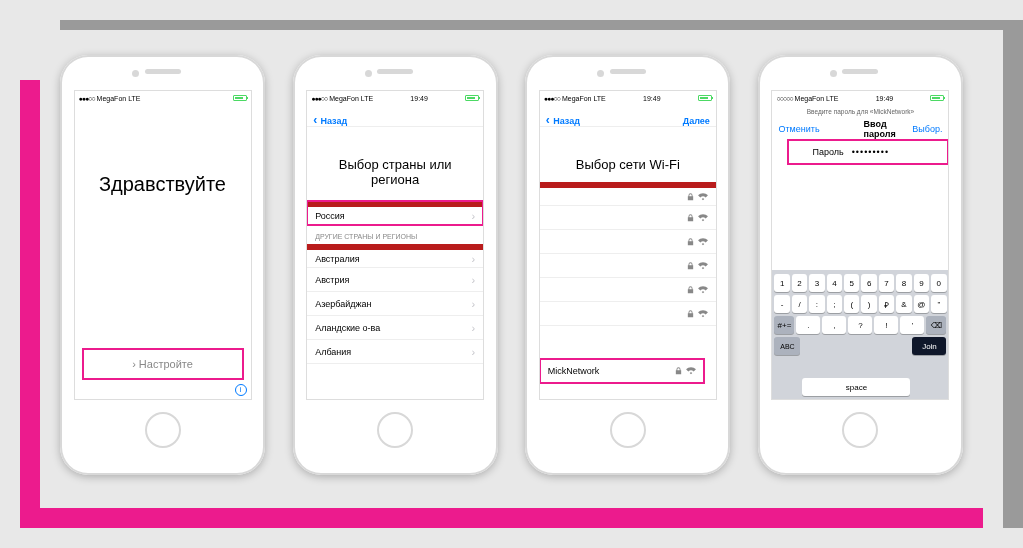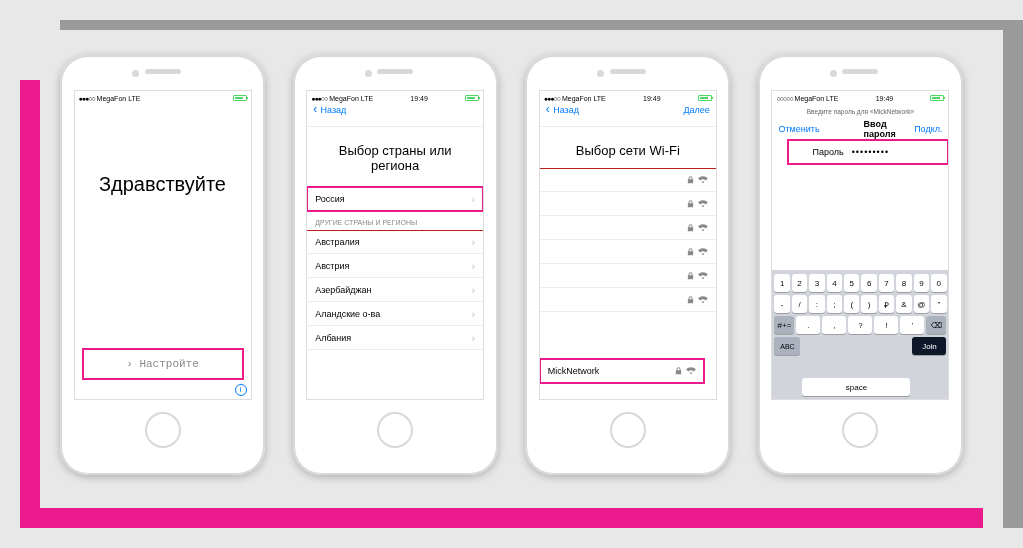--- a/index.html
+++ b/index.html
@@ -35,39 +35,39 @@
   }
   .status-bar {
     height: 14px; display:flex; align-items:center; justify-content:space-between;
     padding: 0 4px; font-size: 7px; color:#000;
   }
   .status-dots { letter-spacing:-1px; }
   .battery { width:14px; height:6px; border:1px solid #4cd964; border-radius:1px; position:relative; }
   .battery::after { content:""; position:absolute; left:1px; top:1px; bottom:1px; width:8px; background:#4cd964; }
   .battery::before { content:""; position:absolute; right:-2px; top:1px; width:1px; height:2px; background:#4cd964; }
 
-  .nav-bar { height:22px; display:flex; align-items:flex-start; justify-content:space-between; padding:0 6px; border-bottom:1px solid #eee; }
+  .nav-bar { height:22px; display:flex; align-items:flex-end; justify-content:space-between; padding:0 6px; border-bottom:1px solid #eee;font-weight:bold; }
   .nav-link { color:#007aff; font-size:9px; }
   .nav-back::before { content:"‹ "; font-size:12px; line-height:0; }
 
-  .title-big { font-size:13px; font-weight:400; text-align:center; margin-top:16px; padding:0 10px; }
+  .title-big { font-size:13px; font-weight:400; text-align:center; margin-top:30px; padding:0 10px; }
   .list-section-header { font-size:7px; color:#888; padding:8px 8px 4px; text-transform:uppercase; }
   .list-row {
     height:24px; display:flex; align-items:center; justify-content:space-between;
     padding:0 8px; border-bottom:1px solid #eee; font-size:9px;
   }
-  .list-row.first { border-top:1px solid #b91c1c; }
+  .list-row.first { border-top:6px solid #b91c1c; }
   .highlight-pink { outline:2px solid #ec1b8d; outline-offset:-1px; }
   .chevron { color:#c7c7cc; font-size:11px; }
   .wifi-icons { display:flex; gap:4px; color:#888; font-size:8px; align-items:center; }
 
   
   .hello { font-size:20px; font-weight:300; text-align:center; position:absolute; left:0; right:0; top:82px; }
   .setup-bar { position:absolute; left:8px; right:8px; bottom:20px; height:30px; border:1px solid #ddd; display:flex; align-items:center; justify-content:center; }
-  .setup-bar span { font-size:11px; color:#888;font-family:Liberation Mono, monospace; }
+  .setup-bar span { font-size:11px; color:#888; }
   .setup-bar span::before { content:"› "; }
   .info-i { position:absolute; right:4px; bottom:3px; width:12px; height:12px; border:1px solid #007aff; border-radius:50%; color:#007aff; font-size:8px; text-align:center; line-height:10px; }
 
   
   .modal-header { height:22px; display:flex; align-items:center; padding:0 6px; }
   .modal-title { font-size:9px; font-weight:600;padding-left:44px; }
   .subtitle-tiny { font-size:6.5px; text-align:center; color:#666; padding:3px 0; }
   .password-row { height:24px; display:flex; align-items:center; padding:0 24px; border-top:1px solid #eee; border-bottom:1px solid #eee; gap:8px;margin-left:16px; }
   .password-label { font-size:9px; }
   .password-dots { font-size:9px; letter-spacing:1px; }
@@ -261,21 +261,21 @@
       <div class="screen">
         <div class="status-bar">
           <span><span class="status-dots">○○○○○</span> <span>MegaFon</span> <span>LTE</span></span>
           <span>19:49</span>
           <span class="battery"></span>
         </div>
         <div class="subtitle-tiny">Введите пароль для «MickNetwork»</div>
         <div class="modal-header">
           <span class="nav-link">Отменить</span>
           <span class="modal-title">Ввод пароля</span>
-          <span class="nav-link">Подкл.</span>
+          <span class="nav-link">Выбор.</span>
         </div>
         <div class="password-row highlight-pink">
           <span class="password-label">Пароль</span>
           <span class="password-dots">•••••••••</span>
         </div>
 
         <div class="keyboard">
           <div class="kb-row" id="kb-row1">
               <div class="key num">1</div>
               <div class="key num">2</div>

